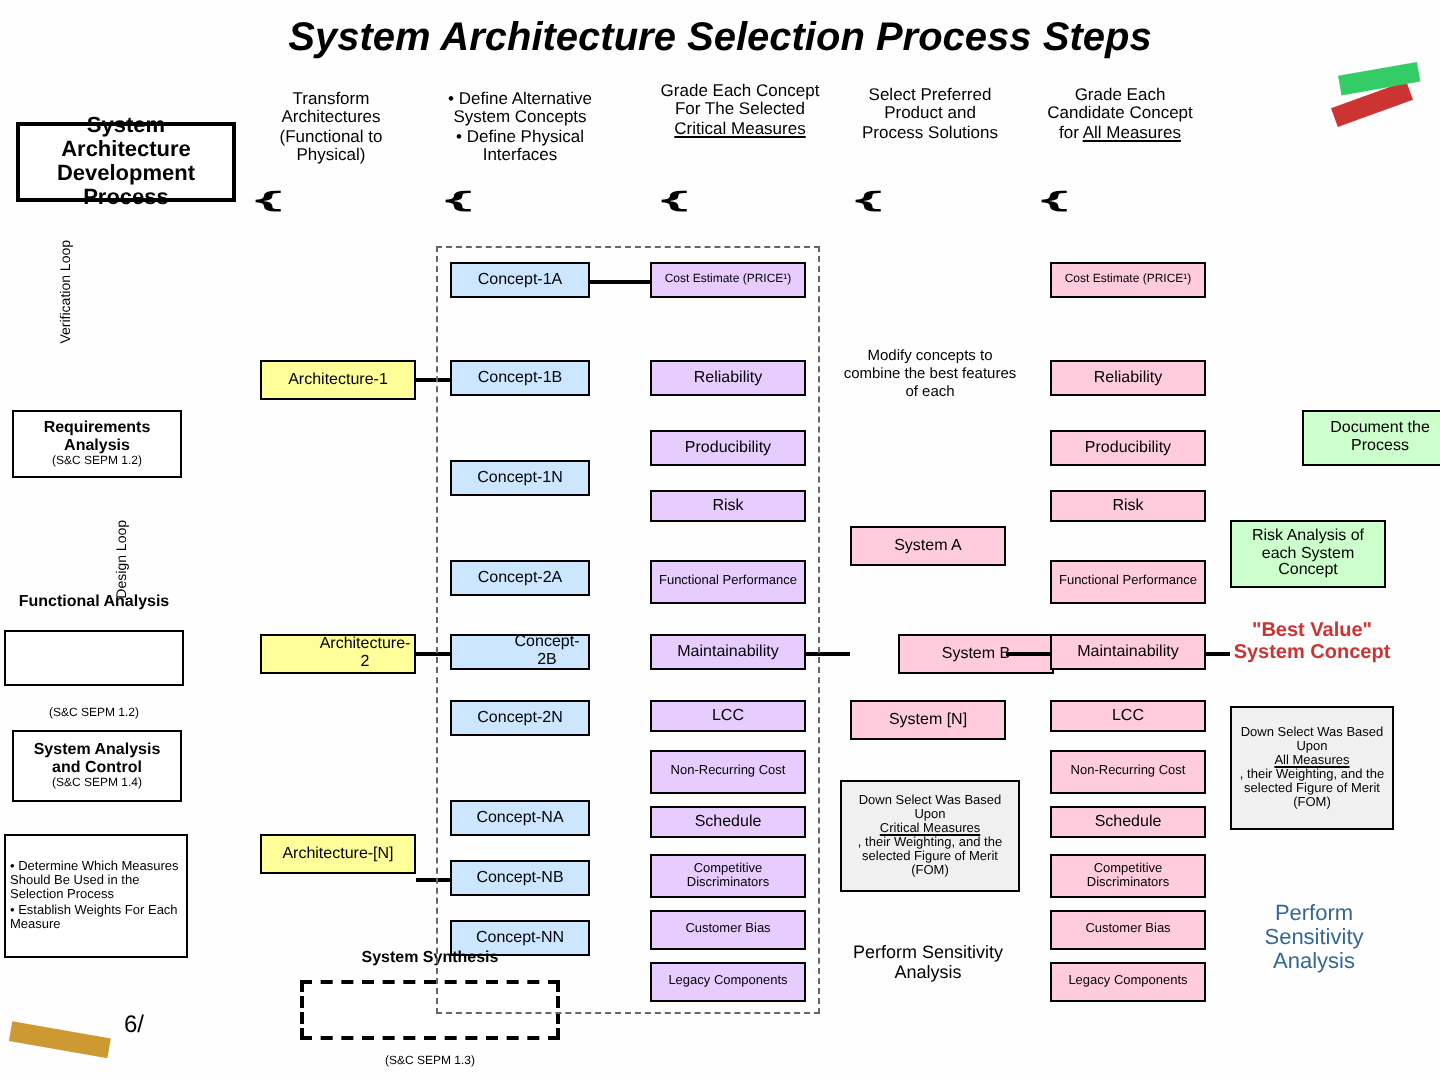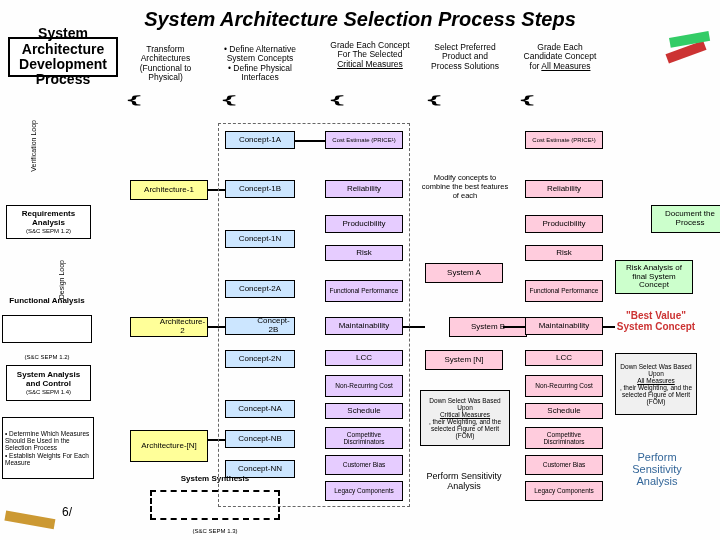--- a/index.html
+++ b/index.html
@@ -6,21 +6,21 @@
   body { font-family: Arial, sans-serif; background: #fefefe; width: 720px; height: 540px; overflow: hidden; position: relative; }
   .title { font-size: 20px; font-weight: bold; text-align: center; padding: 8px 0 4px; font-style: italic; }
   .canvas { position: relative; width: 720px; height: 500px; }
   .box { position: absolute; border: 1.5px solid #000; background: #fff; font-size: 8px; text-align: center; display: flex; flex-direction: column; justify-content: center; align-items: center; padding: 2px; line-height: 1.1; }
   .box.yellow { background: #ffff99; }
   .box.blue { background: #cce6ff; }
   .box.lav { background: #e6ccff; }
   .box.pink { background: #ffccdd; }
   .box.green { background: #ccffcc; }
   .header-box { position: absolute; font-size: 8.5px; text-align: center; line-height: 1.1; }
-  .big { font-size: 14px; font-weight: bold; border: 2px solid #000; }
+  .big { font-size: 11px; font-weight: bold; border: 2px solid #000; margin-top: 24px; }
   .rot { position: absolute; font-size: 7px; writing-mode: vertical-rl; transform: rotate(180deg); }
   .u { text-decoration: underline; }
   .arrow { position: absolute; background: #000; }
   .brace { position: absolute; font-size: 18px; transform: scaleX(3) rotate(90deg); }
 </style>
 </head>
 <body>
 
 <div class="title">System Architecture Selection Process Steps</div>
 
@@ -52,21 +52,21 @@
     </div>
   <div class="box" style="left:6px; top:330px; width:85px; height:36px;">
       <b>System Analysis and Control</b>
       <span style="font-size:6px;">(S&amp;C SEPM 1.4)</span>
     </div>
   <div class="box" style="left:2px; top:382px; width:92px; height:62px; font-size:6.5px; text-align:left; white-space:pre-line;">• Determine Which Measures Should Be Used in the Selection Process
 • Establish Weights For Each Measure</div>
 
   <div class="box yellow" style="left:130px; top:145px; width:78px; height:20px;">Architecture-1</div>
   <div class="box yellow" style="left:130px; top:282px; width:78px; height:20px;padding-left:29px;">Architecture-2</div>
-  <div class="box yellow" style="left:130px; top:395px; width:78px; height:32px;text-align:center;">Architecture-[N]</div>
+  <div class="box yellow" style="left:130px; top:382px; width:78px; height:20px;text-align:center;">Architecture-[N]</div>
 
   <div class="box blue" style="left:225px; top:96px;  width:70px; height:18px;">Concept-1A</div>
   <div class="box blue" style="left:225px; top:145px; width:70px; height:18px;">Concept-1B</div>
   <div class="box blue" style="left:225px; top:195px; width:70px; height:18px;">Concept-1N</div>
   <div class="box blue" style="left:225px; top:245px; width:70px; height:18px;">Concept-2A</div>
   <div class="box blue" style="left:225px; top:282px; width:70px; height:18px;padding-left:29px;">Concept-2B</div>
   <div class="box blue" style="left:225px; top:315px; width:70px; height:18px;">Concept-2N</div>
   <div class="box blue" style="left:225px; top:365px; width:70px; height:18px;">Concept-NA</div>
   <div class="box blue" style="left:225px; top:395px; width:70px; height:18px;">Concept-NB</div>
   <div class="box blue" style="left:225px; top:425px; width:70px; height:18px;">Concept-NN</div>
@@ -98,21 +98,21 @@
   <div class="box pink" style="left:525px; top:245px; width:78px; height:22px; font-size:6.5px;">Functional Performance</div>
   <div class="box pink" style="left:525px; top:282px; width:78px; height:18px;">Maintainability</div>
   <div class="box pink" style="left:525px; top:315px; width:78px; height:16px;">LCC</div>
   <div class="box pink" style="left:525px; top:340px; width:78px; height:22px; font-size:6.5px;">Non-Recurring Cost</div>
   <div class="box pink" style="left:525px; top:368px; width:78px; height:16px;">Schedule</div>
   <div class="box pink" style="left:525px; top:392px; width:78px; height:22px; font-size:6.5px;">Competitive Discriminators</div>
   <div class="box pink" style="left:525px; top:420px; width:78px; height:20px; font-size:6.5px;">Customer Bias</div>
   <div class="box pink" style="left:525px; top:446px; width:78px; height:20px; font-size:6.5px;">Legacy Components</div>
 
   <div class="box green" style="left:615px; top:170px; width:78px; height:28px;margin-left:36px;">Document the Process</div>
-  <div class="box green" style="left:615px; top:225px; width:78px; height:34px;">Risk Analysis of final System Concept</div>
+  <div class="box green" style="left:615px; top:225px; width:78px; height:34px;">Risk Analysis of each System Concept</div>
   <div style="position:absolute; left:615px; top:275px; width:82px; font-size:10px; color:#cc3333; font-weight:bold; text-align:center;">"Best Value" System Concept</div>
   <div class="box" style="left:615px; top:318px; width:82px; height:62px; font-size:6.5px; background:#f0f0f0;">Down Select Was Based Upon <span class="u">All Measures</span>, their Weighting, and the selected Figure of Merit (FOM)</div>
   <div style="position:absolute; left:618px; top:416px; width:78px; font-size:11px; color:#336699; text-align:center;">Perform Sensitivity Analysis</div>
 
   <div class="box" style="left:150px; top:455px; width:130px; height:30px; border:2px dashed #000;gap:44px;">
       <b>System Synthesis</b>
       <span style="font-size:6px;">(S&amp;C SEPM 1.3)</span>
     </div>
 
   <div style="position:absolute; left:62px; top:470px; font-size:12px;">6/</div>

